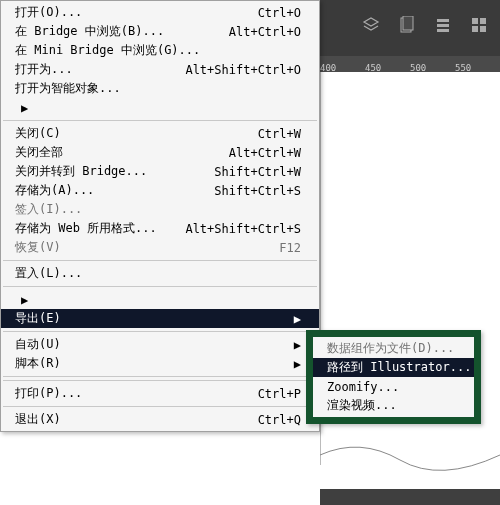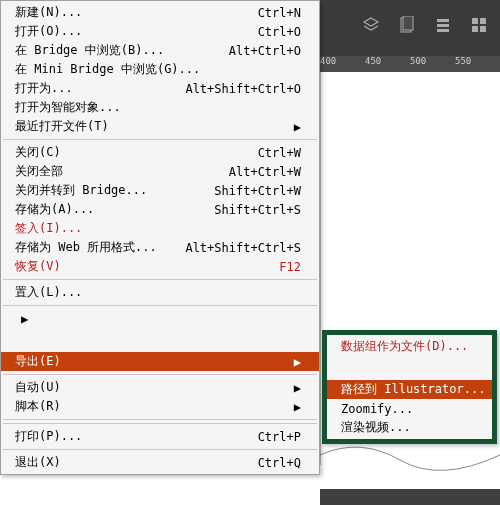--- a/index.html
+++ b/index.html
@@ -29,21 +29,21 @@
     color: #aaa;
   }
   .ruler {
     position: absolute;
     left: 320px; right: 0; top: 56px;
     height: 24px;
     background: #4a4a4a;
     color: #ccc;
     font-size: 9px;
     display: flex;
-    align-items: flex-start;
+    align-items: center;
   }
   .ruler span { width: 48px; text-align: left; }
   .canvas {
     position: absolute;
     left: 320px; right: 0; top: 72px; bottom: 40px;
     background: #fff;
     border-left: 1px solid #bbb;
   }
   .wave {
     position: absolute;
@@ -71,43 +71,42 @@
   .menu-item {
     display: flex;
     align-items: center;
     height: 19px;
     padding: 0 18px 0 14px;
     white-space: nowrap;
   }
   .menu-item .lbl { flex: 1; }
   .menu-item .shortcut { color: #000; }
   .menu-item.disabled .lbl,
-  .menu-item.disabled .shortcut { color: #b91c1c; }
+  .menu-item.disabled .shortcut { color: #737373; }
   .menu-item .arrow { margin-left: 6px; color:#000; }
   .menu-item.highlight {
-    background: #c2410c;
+    background: #0f172a;
     color: #fff;
-    margin-top: 24px;
   }
   .menu-item.highlight .shortcut,
   .menu-item.highlight .arrow { color: #fff; }
   .menu-sep {
     height: 1px;
     background: #c8c8c8;
     margin: 3px 2px;
   }
 
   
   .submenu {
     position: absolute;
-    left: 322px;
+    left: 306px;
     top: 330px;
     width: 175px;
     background: #f5f5f5;
-    border: 5px solid #14532d;
+    border: 7px solid #14532d;
     box-shadow: 2px 2px 4px rgba(0,0,0,.25);
     padding: 2px 0;
   }
   .submenu .menu-item { padding: 0 10px 0 14px; height: 19px; }
 </style>
 </head>
 <body>
 
 <div class="bg"></div>
 
@@ -150,43 +149,38 @@
 <div class="canvas"></div>
 
 <svg class="wave" viewBox="0 0 180 50" preserveAspectRatio="none">
   <path d="M0 20 Q 40 2, 80 25 T 180 20" fill="none" stroke="#888" stroke-width="1"></path>
 </svg>
 
 <div class="scrollbar"></div>
 
 <div class="menu" id="main-menu">
     <div class="menu-item">
-      <span class="lbl">新建(N)...</span>
-      <span class="shortcut">Ctrl+N</span>
-    </div>
-    <div class="menu-item">
       <span class="lbl">打开(O)...</span>
       <span class="shortcut">Ctrl+O</span>
     </div>
     <div class="menu-item">
       <span class="lbl">在 Bridge 中浏览(B)...</span>
       <span class="shortcut">Alt+Ctrl+O</span>
     </div>
     <div class="menu-item">
       <span class="lbl">在 Mini Bridge 中浏览(G)...</span>
     </div>
     <div class="menu-item">
       <span class="lbl">打开为...</span>
       <span class="shortcut">Alt+Shift+Ctrl+O</span>
     </div>
     <div class="menu-item">
       <span class="lbl">打开为智能对象...</span>
     </div>
     <div class="menu-item">
-      <span class="lbl">最近打开文件(T)</span>
       <span class="arrow">▶</span>
     </div>
     <div class="menu-sep"></div>
     <div class="menu-item">
       <span class="lbl">关闭(C)</span>
       <span class="shortcut">Ctrl+W</span>
     </div>
     <div class="menu-item">
       <span class="lbl">关闭全部</span>
       <span class="shortcut">Alt+Ctrl+W</span>

